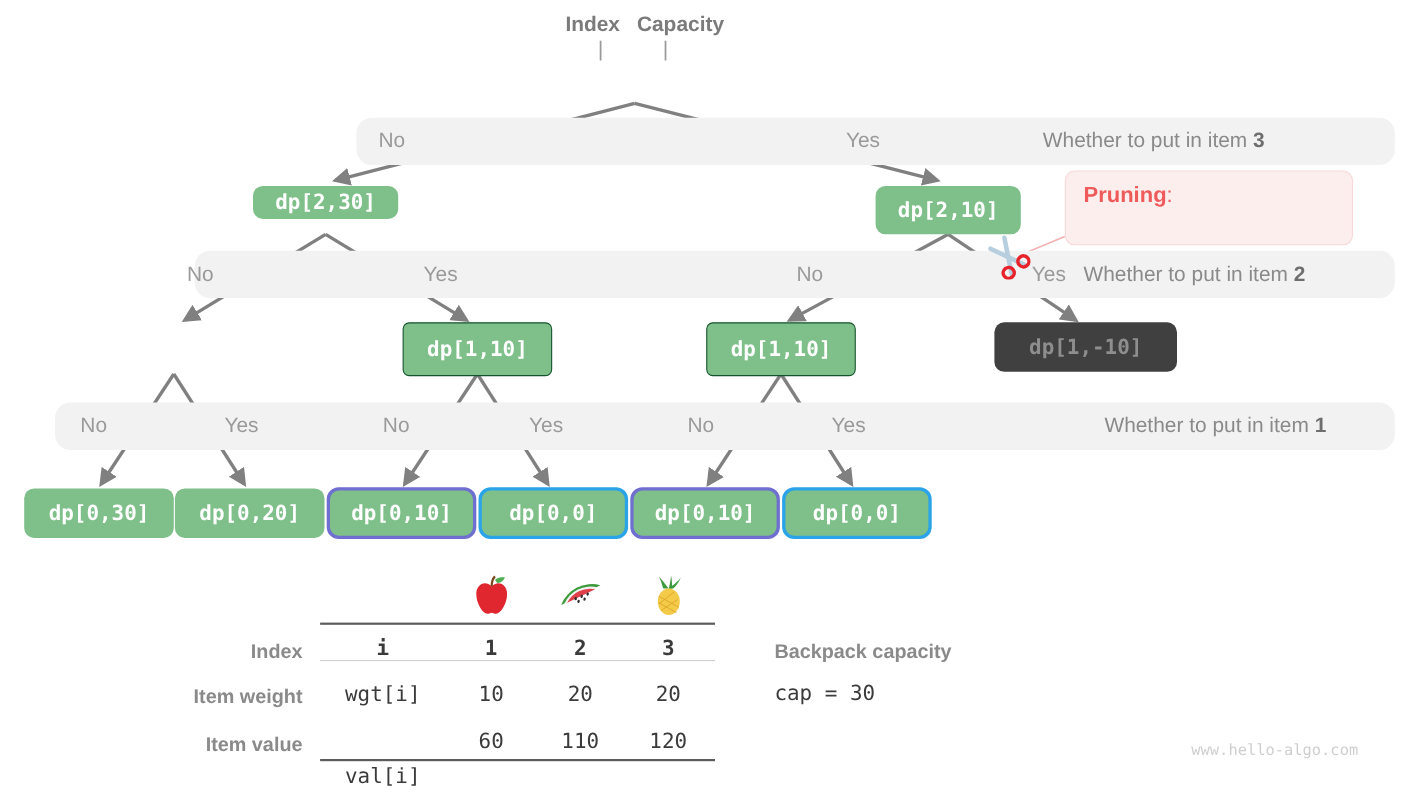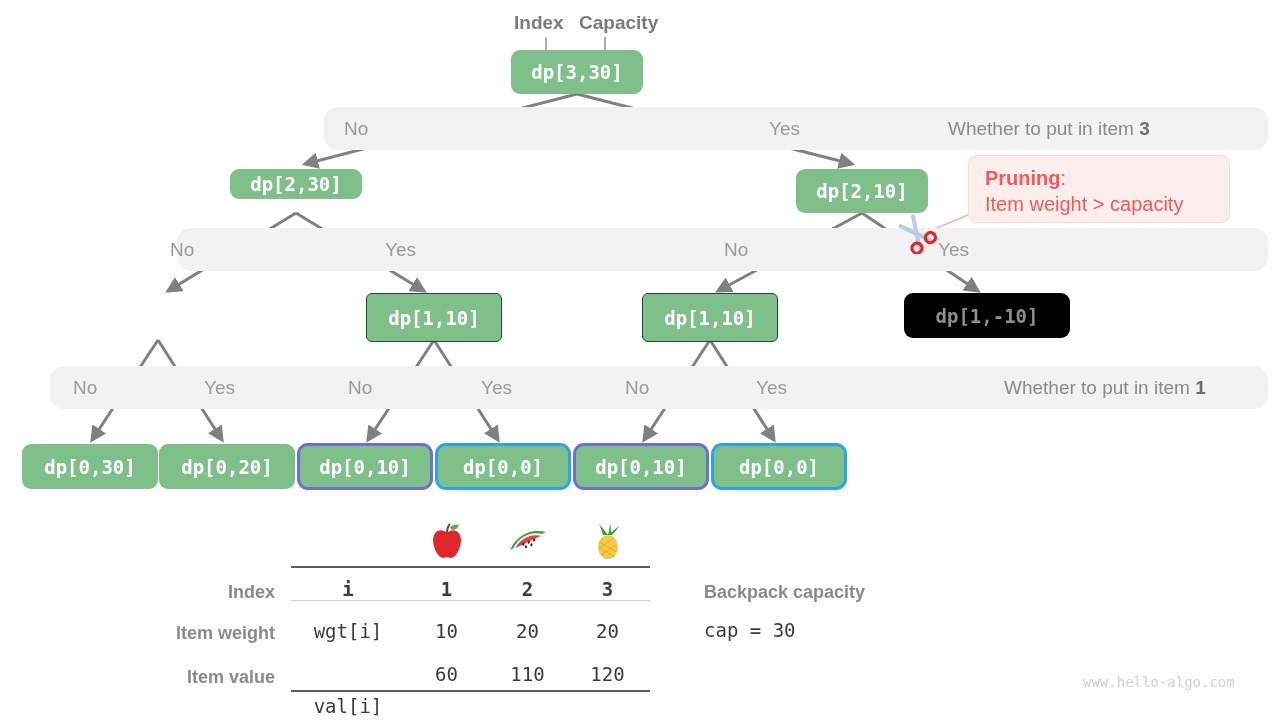--- a/index.html
+++ b/index.html
@@ -30,21 +30,21 @@
     border-radius:9px;
     font-family:"DejaVu Sans Mono","Liberation Mono",monospace;
     font-size:19px;font-weight:bold;
     display:flex;align-items:center;justify-content:center;
     letter-spacing:0px;
     white-space:nowrap;
   }
   .node.orange{border:1px solid #14532d;border-radius:6px;}
   .node.purple{border:3px solid #6f6fd0;border-radius:11px;}
   .node.blue{border:3px solid #2aa3e8;border-radius:11px;}
-  .node.grey{background:#000000;color:#8e8e8e;border:none;font-weight:bold;}
+  .node.grey{background:#404040;color:#8e8e8e;border:none;font-weight:bold;}
 
   
   .prune-box{
     position:absolute;background:#fdeeee;border:1px solid #f8d8d8;border-radius:9px;
     box-sizing:border-box;padding:9px 14px 9px 16px;
   }
   .prune-line{color:#ef5a5a;font-size:20px;line-height:26px;white-space:nowrap;}
   .prune-line .strong{font-weight:bold;}
 
   
@@ -126,53 +126,54 @@
   <div class="band-yn" style="left:769px;top:119px;">Yes</div>
   <div class="band-label" style="left:948px;top:119px;">
     <span>Whether to put in item </span><b>3</b>
   </div>
 
   <div class="band" style="left:177px;top:228px;width:1091px;height:43px;"></div>
   <div class="band-yn" style="left:170px;top:240px;">No</div>
   <div class="band-yn" style="left:385px;top:240px;">Yes</div>
   <div class="band-yn" style="left:724px;top:240px;">No</div>
   <div class="band-yn" style="left:938px;top:240px;">Yes</div>
+  <div class="band-label" style="left:985px;top:240px;">
+    <span>Whether to put in item </span><b>2</b>
+  </div>
 
   <div class="band" style="left:50px;top:366px;width:1218px;height:43px;"></div>
   <div class="band-yn" style="left:73px;top:378px;">No</div>
   <div class="band-yn" style="left:204px;top:378px;">Yes</div>
   <div class="band-yn" style="left:348px;top:378px;">No</div>
   <div class="band-yn" style="left:481px;top:378px;">Yes</div>
   <div class="band-yn" style="left:625px;top:378px;">No</div>
   <div class="band-yn" style="left:756px;top:378px;">Yes</div>
   <div class="band-label" style="left:1004px;top:378px;">
     <span>Whether to put in item </span><b>1</b>
   </div>
 
-  <div class="node" style="left:511px;top:50px;width:132px;height:44px;">dp[3,30]</div>
 
   <div class="node" style="left:230px;top:169px;width:132px;height:30px;">dp[2,30]</div>
   <div class="node" style="left:796px;top:169px;width:132px;height:44px;">dp[2,10]</div>
 
   <div class="node orange" style="left:366px;top:293px;width:136px;height:49px;">dp[1,10]</div>
   <div class="node orange" style="left:642px;top:293px;width:136px;height:49px;">dp[1,10]</div>
   <div class="node grey" style="left:904px;top:293px;width:166px;height:45px;">dp[1,-10]</div>
 
   <div class="node" style="left:22px;top:444px;width:136px;height:45px;">dp[0,30]</div>
   <div class="node" style="left:159px;top:444px;width:136px;height:45px;">dp[0,20]</div>
   <div class="node purple" style="left:297px;top:443px;width:136px;height:47px;">dp[0,10]</div>
   <div class="node blue" style="left:435px;top:443px;width:136px;height:47px;">dp[0,0]</div>
   <div class="node purple" style="left:573px;top:443px;width:136px;height:47px;">dp[0,10]</div>
   <div class="node blue" style="left:711px;top:443px;width:136px;height:47px;">dp[0,0]</div>
 
   <div class="prune-box" style="left:968px;top:155px;width:262px;height:68px;">
     <div class="prune-line">
       <span class="strong">Pruning</span><span>:</span>
     </div>
-    <div class="prune-line">Item weight &gt; capacity</div>
   </div>
 
   <svg style="position:absolute;left:895px;top:212px;width:42px;height:42px;" viewBox="0 0 42 42">
     <g transform="rotate(-38 21 21)">
       <line x1="13" y1="6" x2="28" y2="36" stroke="#b7cede" stroke-width="4.2" stroke-linecap="round"></line>
       <line x1="29" y1="6" x2="14" y2="36" stroke="#b7cede" stroke-width="4.2" stroke-linecap="round"></line>
       <circle cx="29.5" cy="33.5" r="5" fill="none" stroke="#e8222a" stroke-width="3.2"></circle>
       <circle cx="12.5" cy="33.5" r="5" fill="none" stroke="#e8222a" stroke-width="3.2"></circle>
     </g>
   </svg>

